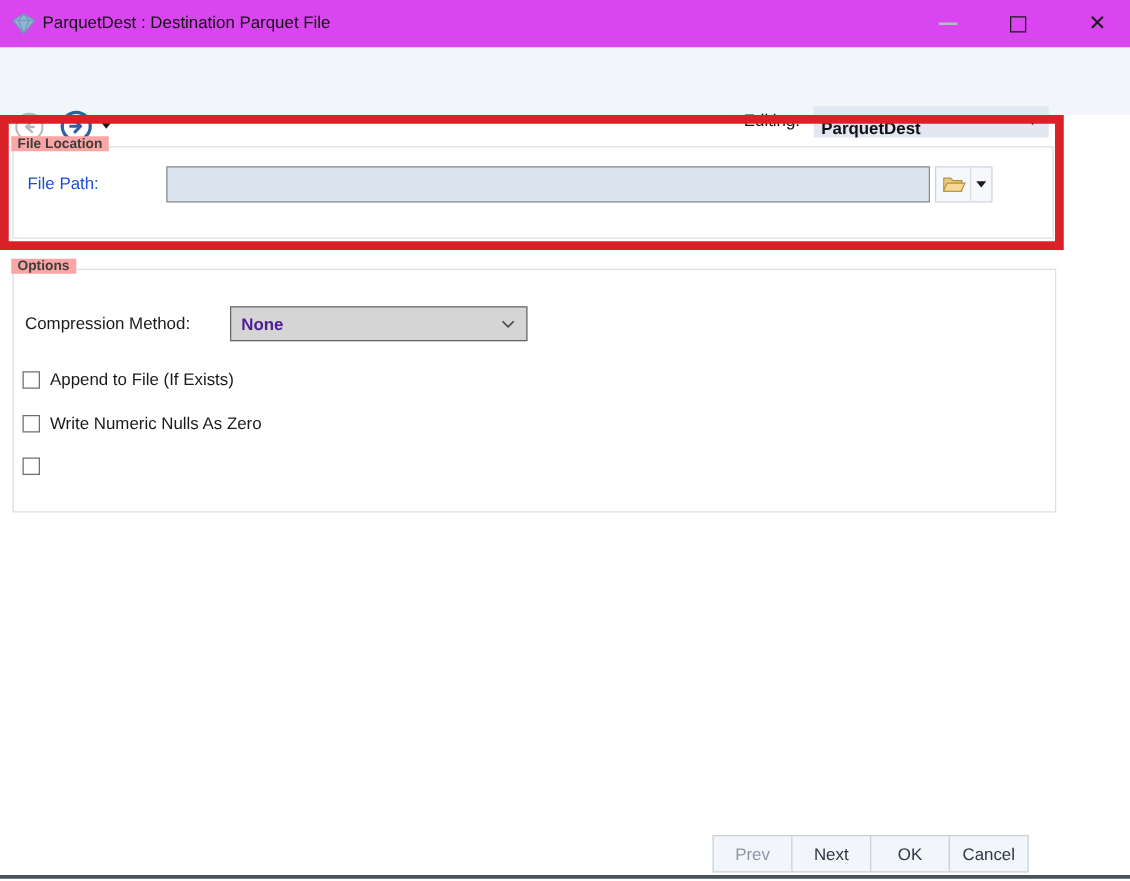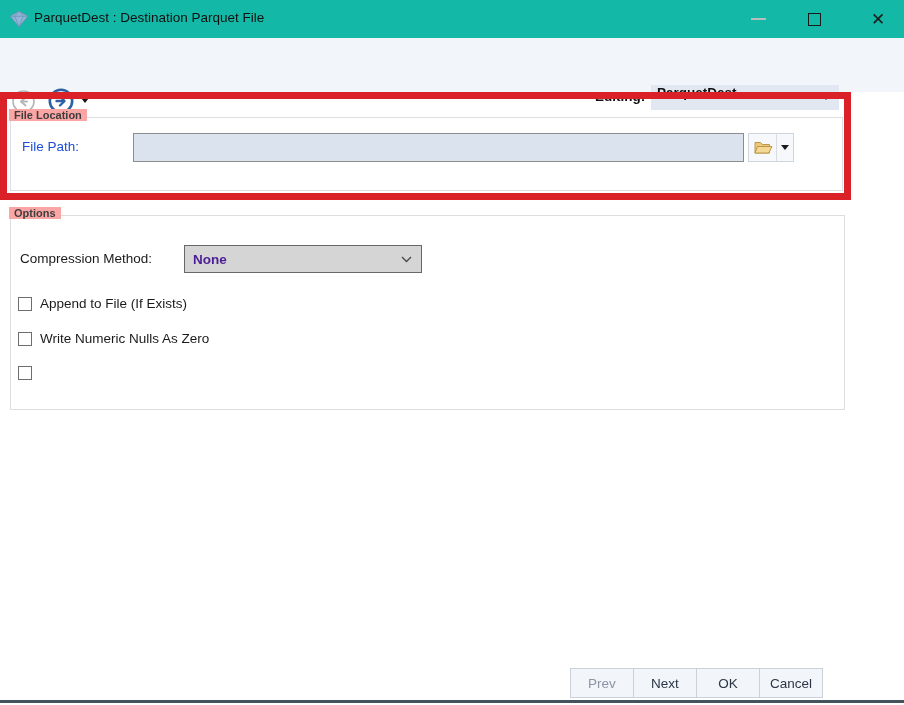--- a/index.html
+++ b/index.html
@@ -1,38 +1,38 @@
 <!DOCTYPE html>
 <html><head>
 <meta charset="utf-8">
 <style>
   * { margin:0; padding:0; box-sizing:border-box; }
   html,body { width:904px; height:705px; background:#ffffff; overflow:hidden; }
   body { font-family:"Liberation Sans","DejaVu Sans",sans-serif; color:#1a1a1a; position:relative; }
 
   
-  .titlebar { position:absolute; left:0; top:0; width:904px; height:38px; background:#14b8a6; }
+  .titlebar { position:absolute; left:0; top:0; width:904px; height:38px; background:#d946ef; }
   .app-icon { position:absolute; left:9px; top:9px; width:20px; height:20px; }
   .title-text { position:absolute; left:34px; top:10px; font-size:13.5px; color:#111; }
   .winctl { position:absolute; top:0; height:38px; display:flex; align-items:center; justify-content:center; cursor:default; }
   .btn-min { left:736px; width:44px; }
   .btn-min .dash { width:15px; height:2px; background:#b9bcbf; }
   .btn-max { left:792px; width:44px; }
   .btn-max .square { width:13px; height:13px; border:1.5px solid #1a1a1a; background:transparent; }
   .btn-close { left:852px; width:52px; font-size:17px; color:#1a1a1a; font-weight:400; }
 
   
   .toolbar { position:absolute; left:0; top:38px; width:904px; height:54px; background:#f2f5f9; }
   .nav-back { position:absolute; left:11px; top:51px; }
   .nav-fwd { position:absolute; left:47px; top:49px; }
   .nav-caret { position:absolute; left:81px; top:60px; width:0; height:0;
     border-left:4px solid transparent; border-right:4px solid transparent; border-top:5px solid #1a1a1a; }
-  .editing-label { position:absolute; left:595px; top:51px; font-size:13.5px; font-weight:700; color:#111; }
+  .editing-label { position:absolute; left:595px; top:51px; font-size:13.5px; font-weight:400; color:#111; }
   .editing-combo { position:absolute; left:651px; top:47px; width:188px; height:25px; background:#e2e8f1;
-    display:flex; align-items:flex-start; cursor:default; }
+    display:flex; align-items:flex-end; cursor:default; }
   .editing-combo .val { margin-left:6px; font-size:13.5px; font-weight:700; color:#111; }
   .editing-combo .caret { position:absolute; right:9px; top:10px; width:0; height:0;
     border-left:4px solid transparent; border-right:4px solid transparent; border-top:5px solid #1a1a1a; }
 
   
   .red-rect { position:absolute; left:0; top:92px; width:851px; height:108px;
     border:7px solid #da2128; pointer-events:none; z-index:50; }
 
   
   .groupbox { position:absolute; border:1px solid #dcdee1; }

